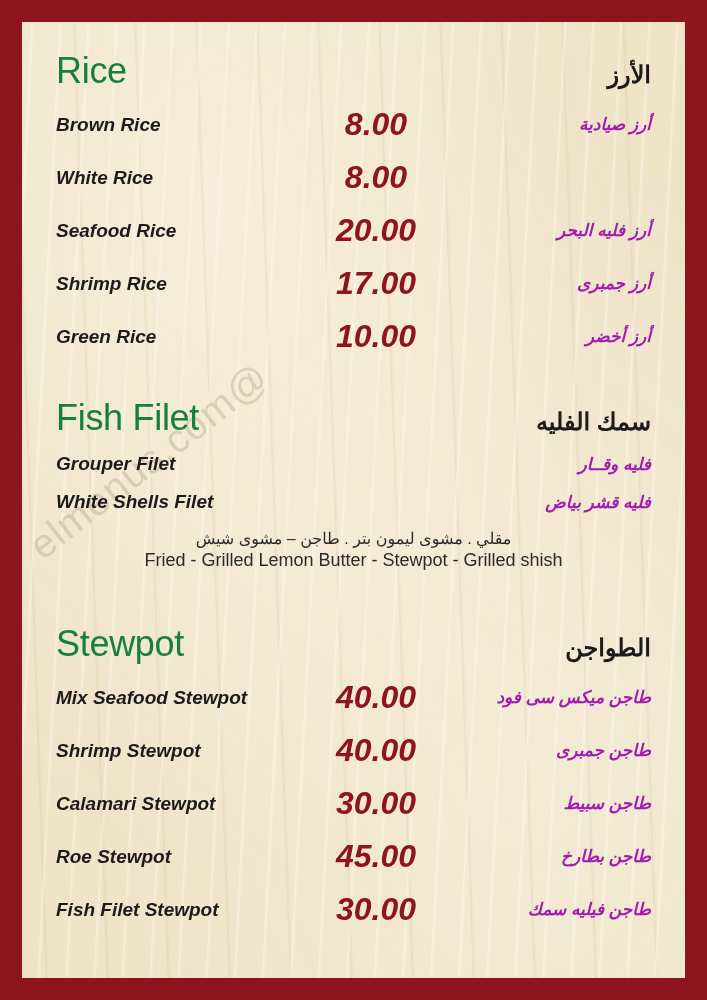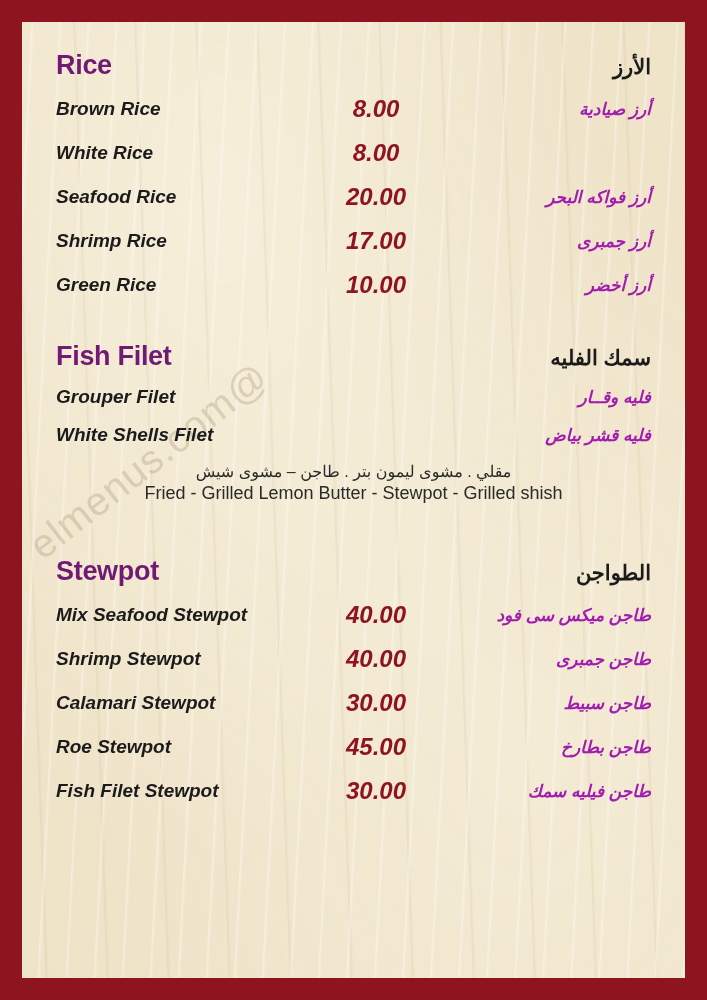--- a/index.html
+++ b/index.html
@@ -65,47 +65,47 @@
     padding: 28px 34px 0 34px;
   }
   .section { margin-bottom: 4px; }
   .section-head {
     display: flex;
     align-items: baseline;
     justify-content: space-between;
     margin: 0 0 14px 0;
   }
   .section-title-en {
-    font-size: 27px;
-    font-weight: bold;
-    color: #701a75;
+    font-size: 36px;
+    font-weight: normal;
+    color: #15803d;
     letter-spacing: -0.3px;
   }
   .section-title-ar {
-    font-size: 21px;
+    font-size: 24px;
     font-weight: bold;
     color: #1b1b1b;
     direction: rtl;
   }
   .row {
     display: flex;
     align-items: center;
     margin-bottom: 16px;
     font-style: italic;
   }
   .row .name-en {
     flex: 0 0 255px;
     font-size: 19px;
     font-weight: bold;
     color: #1b1b1b;
   }
   .row .price {
     flex: 0 0 130px;
     text-align: center;
-    font-size: 24px;
+    font-size: 32px;
     font-weight: bold;
     color: #8e1420;
   }
   .row .name-ar {
     flex: 1;
     text-align: right;
     font-size: 17px;
     font-weight: bold;
     color: #a21caf;
     direction: rtl;
@@ -148,21 +148,21 @@
         <div class="price">8.00</div>
         <div class="name-ar">أرز صيادية</div>
       </div>
       <div class="row">
         <div class="name-en">White Rice</div>
         <div class="price">8.00</div>
       </div>
       <div class="row">
         <div class="name-en">Seafood Rice</div>
         <div class="price">20.00</div>
-        <div class="name-ar">أرز فواكه البحر</div>
+        <div class="name-ar">أرز فليه البحر</div>
       </div>
       <div class="row">
         <div class="name-en">Shrimp Rice</div>
         <div class="price">17.00</div>
         <div class="name-ar">أرز جمبرى</div>
       </div>
       <div class="row">
         <div class="name-en">Green Rice</div>
         <div class="price">10.00</div>
         <div class="name-ar">أرز أخضر</div>

